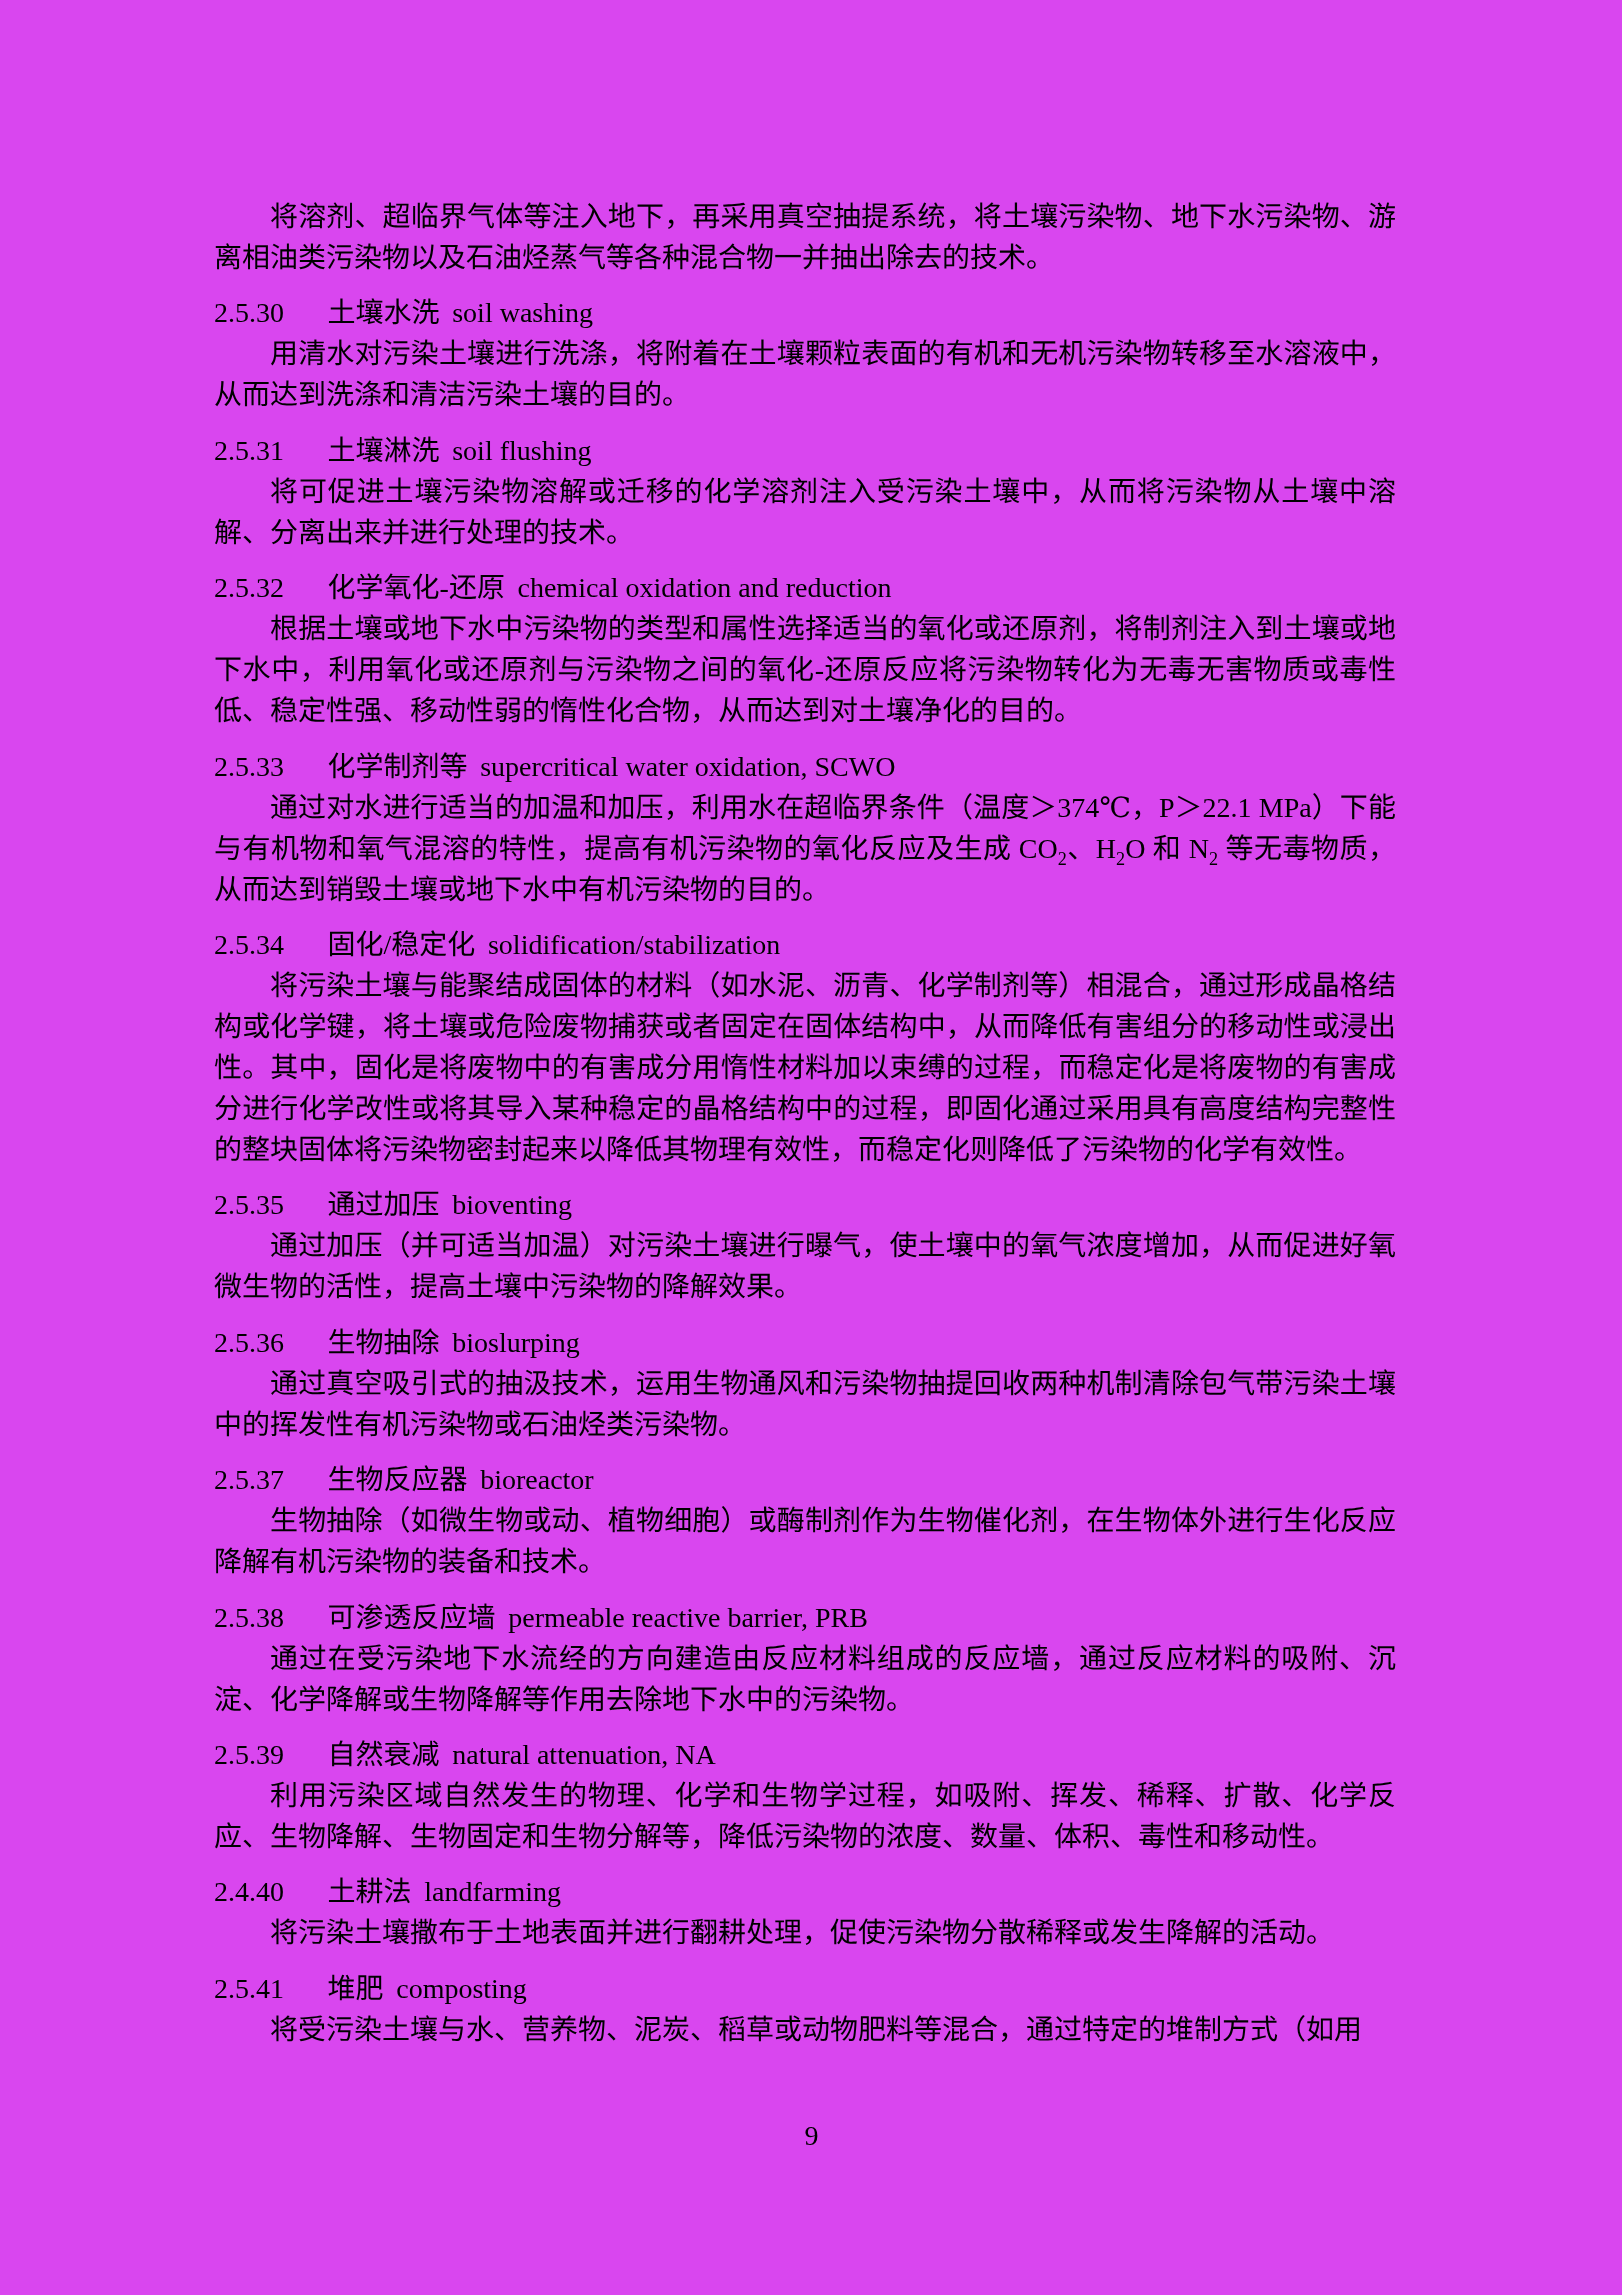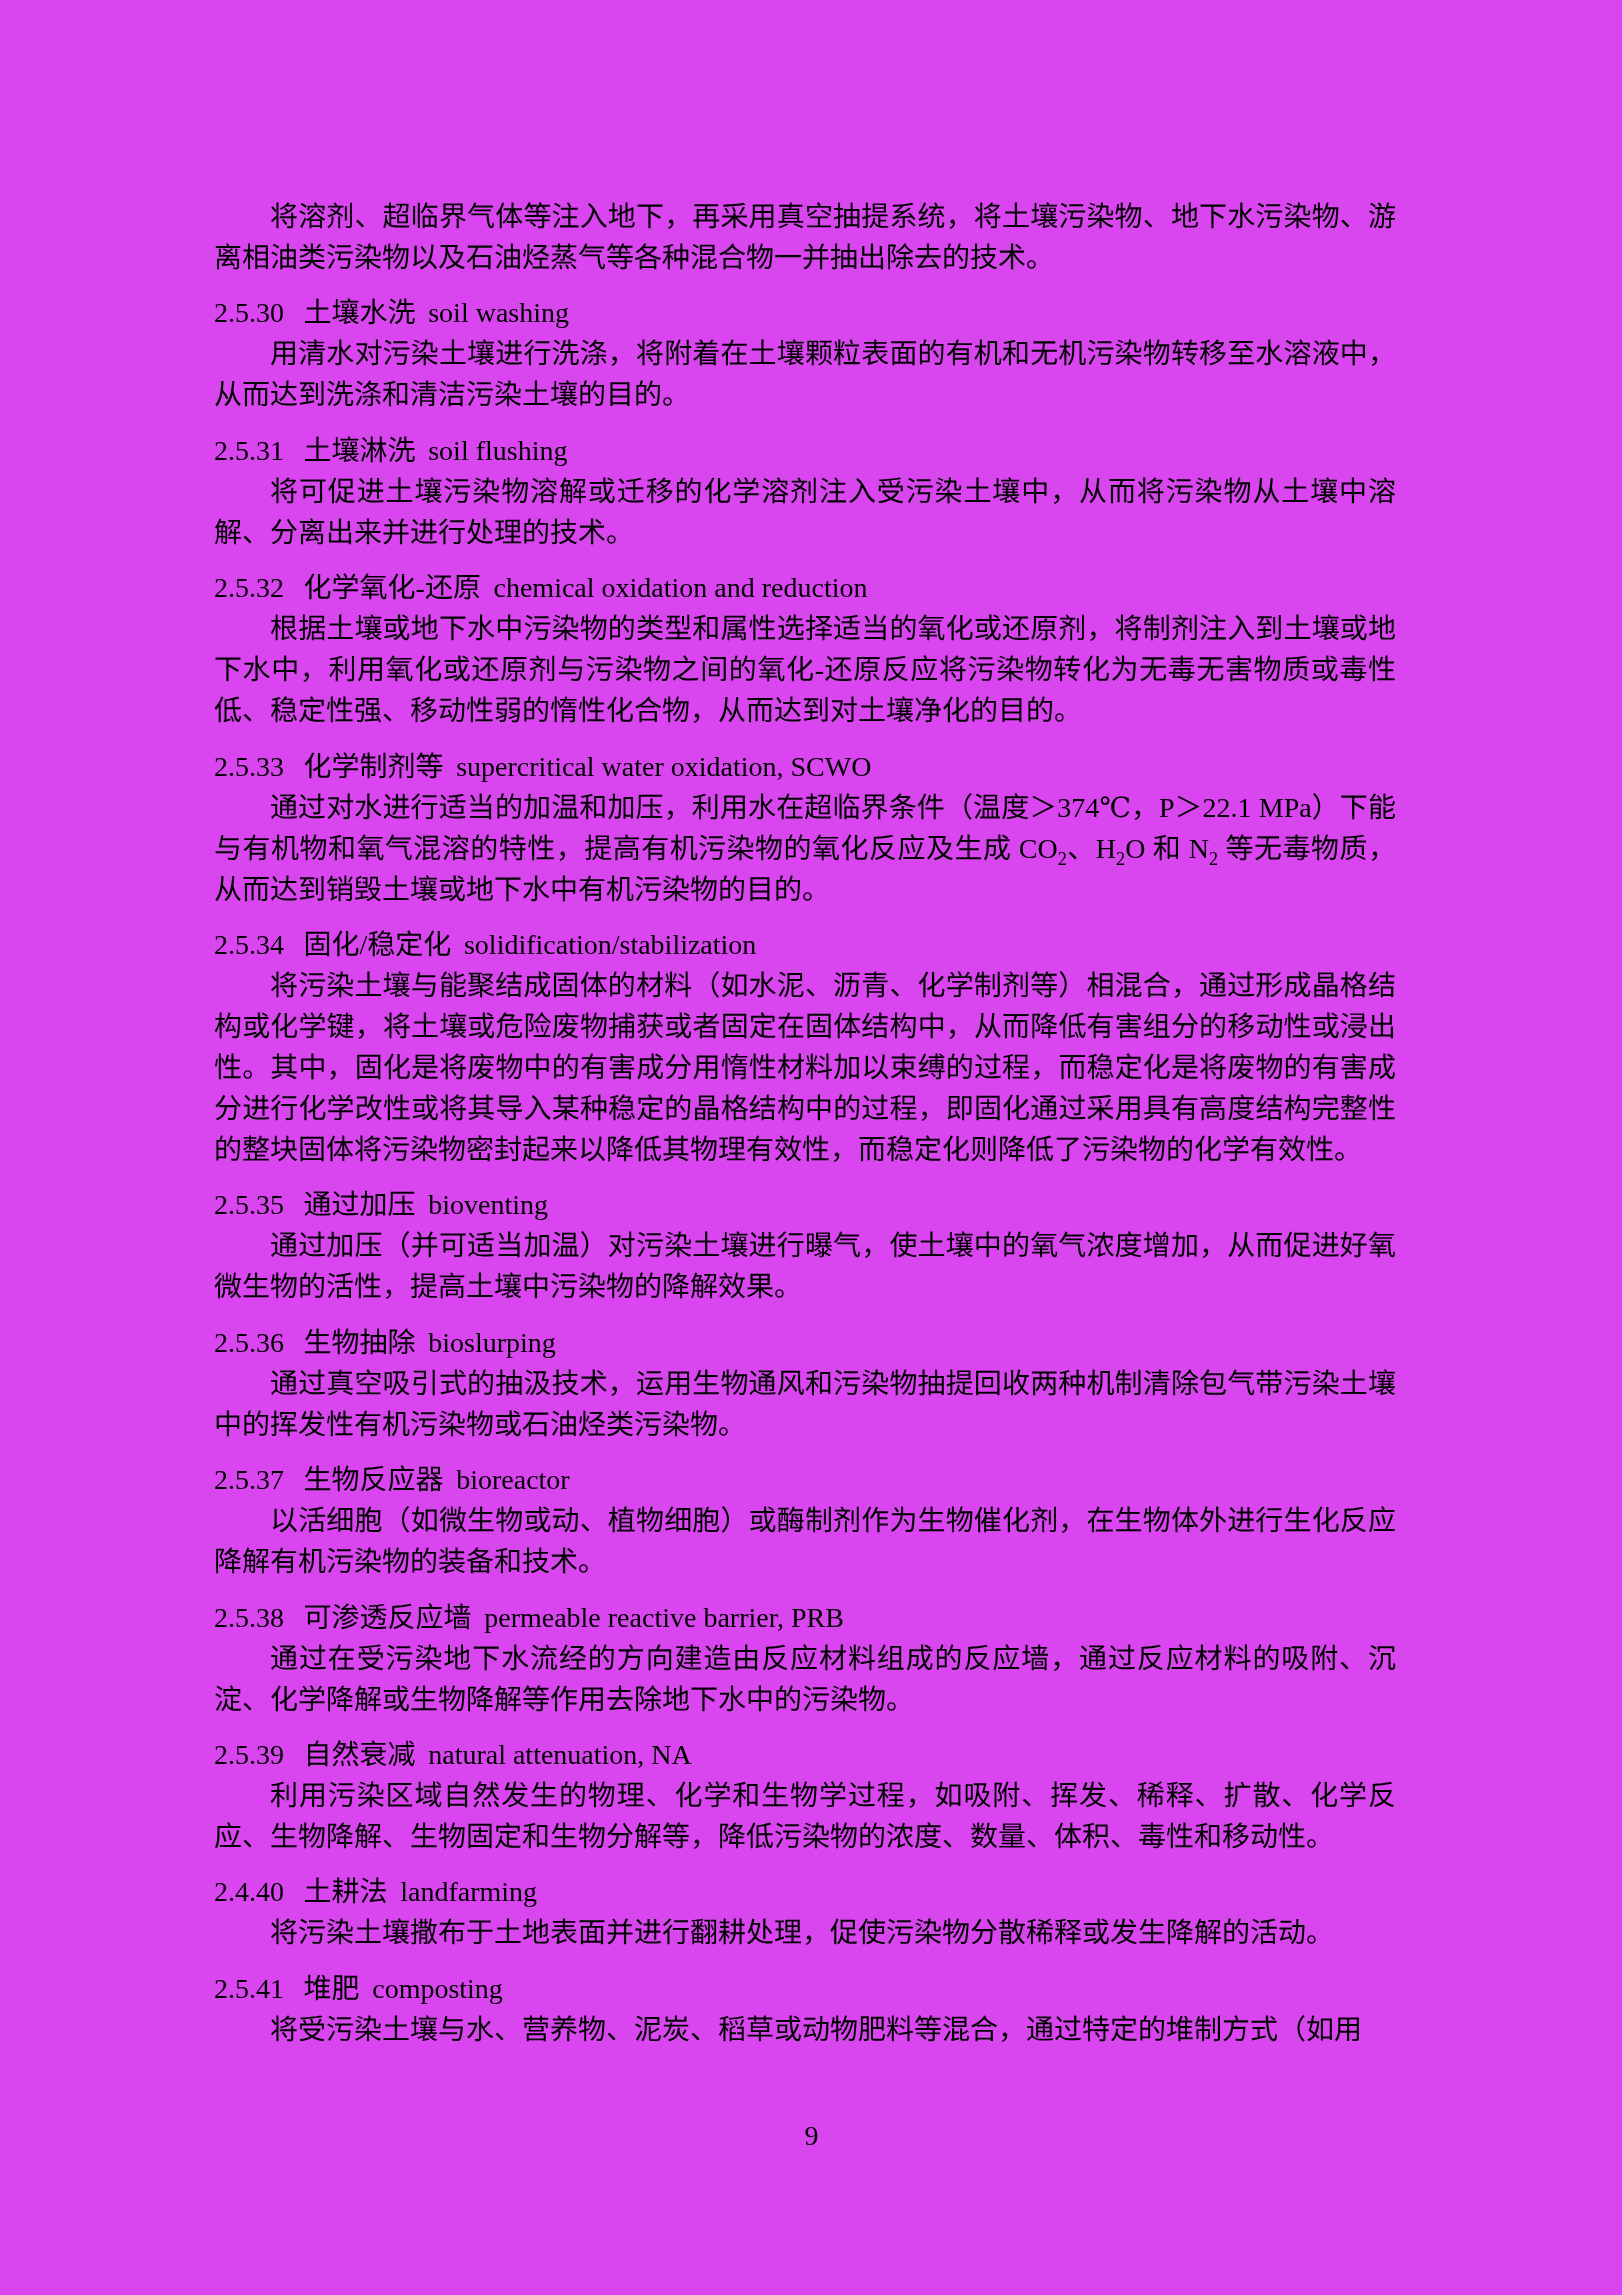--- a/index.html
+++ b/index.html
@@ -36,20 +36,21 @@
     line-height: 41px;
     text-indent: 0;
     text-align: left;
   }
   .term-num {
     display: inline-block;
     margin-right: 0.7em;
   }
   .term-cn {
     margin-right: 0.45em;
+    margin-left: 24px;
   }
   sub {
     font-size: 0.65em;
     line-height: 0;
   }
   .footer {
     position: absolute;
     left: 0;
     top: 2119px;
     width: 1623px;
@@ -112,21 +113,21 @@
       <h3 class="heading">
         <span class="term-num">2.5.36</span><span class="term-cn">生物抽除</span><span class="term-en">bioslurping</span>
       </h3>
       <p class="para">通过真空吸引式的抽汲技术，运用生物通风和污染物抽提回收两种机制清除包气带污染土壤中的挥发性有机污染物或石油烃类污染物。</p>
     </section>
 
     <section>
       <h3 class="heading">
         <span class="term-num">2.5.37</span><span class="term-cn">生物反应器</span><span class="term-en">bioreactor</span>
       </h3>
-      <p class="para">以活细胞（如微生物或动、植物细胞）或酶制剂作为生物催化剂，在生物体外进行生化反应降解有机污染物的装备和技术。</p>
+      <p class="para">生物抽除（如微生物或动、植物细胞）或酶制剂作为生物催化剂，在生物体外进行生化反应降解有机污染物的装备和技术。</p>
     </section>
 
     <section>
       <h3 class="heading">
         <span class="term-num">2.5.38</span><span class="term-cn">可渗透反应墙</span><span class="term-en">permeable reactive barrier, PRB</span>
       </h3>
       <p class="para">通过在受污染地下水流经的方向建造由反应材料组成的反应墙，通过反应材料的吸附、沉淀、化学降解或生物降解等作用去除地下水中的污染物。</p>
     </section>
 
     <section>

